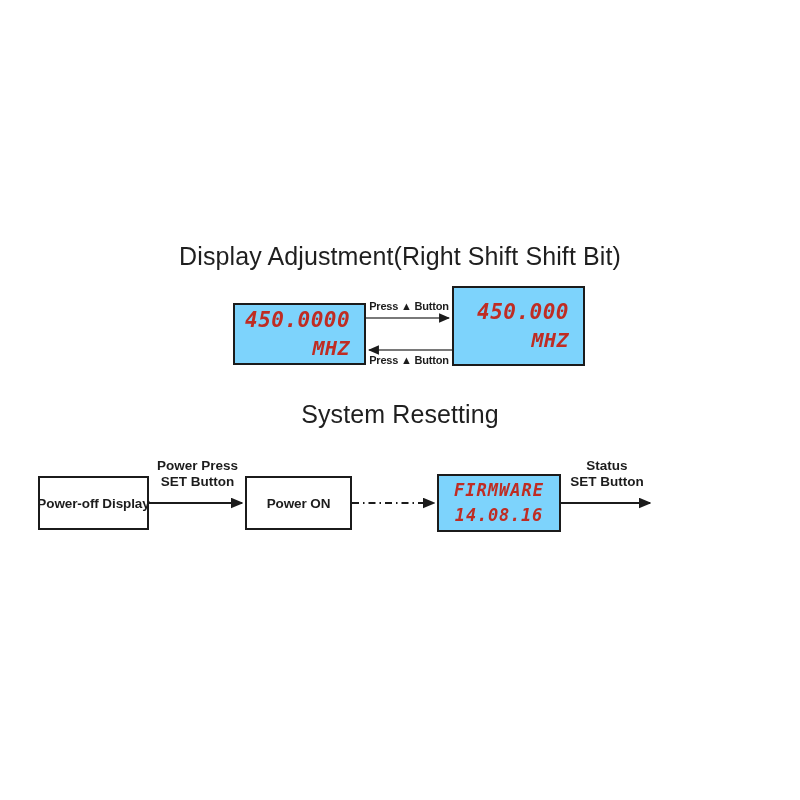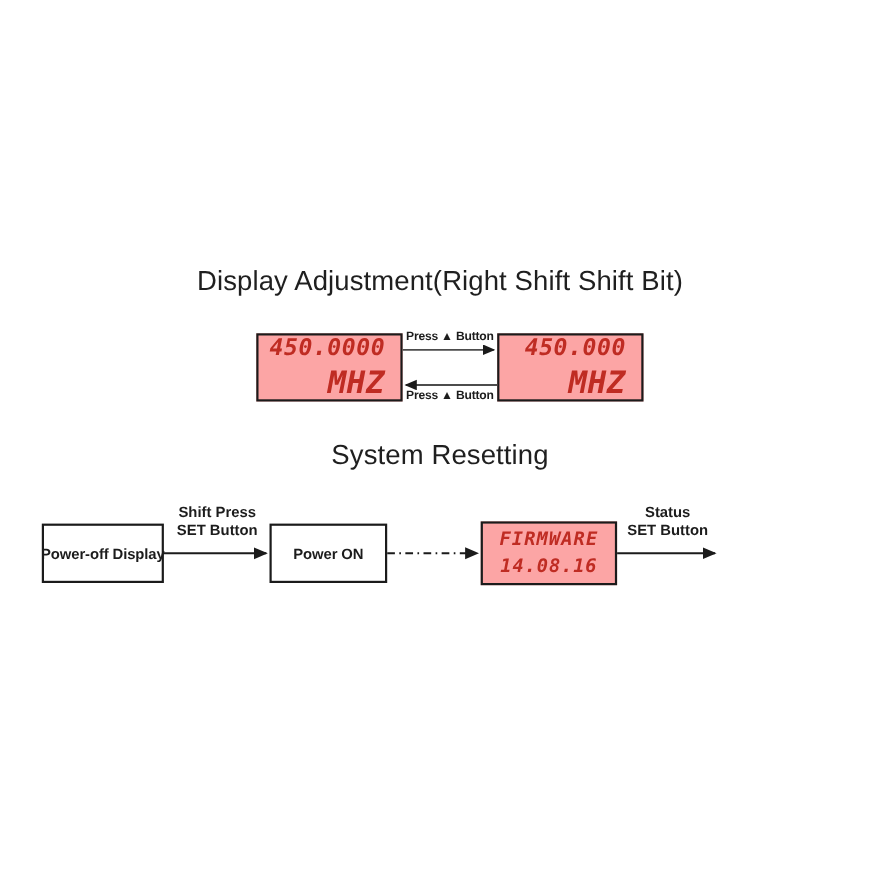--- a/index.html
+++ b/index.html
@@ -51,37 +51,37 @@
     color: #1c1c1c;
     letter-spacing: -0.1px;
     white-space: nowrap;
   }
 
   
   .lcd {
     position: absolute;
     box-sizing: border-box;
     border: 2.5px solid #1b1b1b;
-    background: #fca5a5;
+    background: #7dd3fc;
     display: flex;
     flex-direction: column;
     justify-content: center;
     padding: 3px 14px 3px 10px;
   }
   .lcd-line {
     font-family: "DejaVu Sans Mono", monospace;
     font-weight: 700;
     font-style: italic;
     color: #bf2c23;
     text-align: right;
     letter-spacing: 0.5px;
     line-height: 1.0;
   }
   .lcd-main  { font-size: 21px; }
-  .lcd-unit  { font-size: 28px; margin-top: 7px; }
+  .lcd-unit  { font-size: 20px; margin-top: 7px; }
 
   .lcd-fw .lcd-line { text-align: center; }
   .lcd-fw .lcd-main { font-size: 17px; letter-spacing: 1px; }
   .lcd-fw .lcd-unit { font-size: 17px; letter-spacing: 0.8px; margin-top: 8px; }
 
   
   .conn-label {
     position: absolute;
     font-size: 11px;
     font-weight: 700;
@@ -114,21 +114,21 @@
 
 <div class="canvas">
 
   <div class="section-title" id="title-display">Display Adjustment(Right Shift Shift Bit)</div>
 
   <div class="lcd" style="left:233px; top:303px; width:133px; height:62px;">
     <div class="lcd-line lcd-main">450.0000</div>
     <div class="lcd-line lcd-unit">MHZ</div>
   </div>
 
-  <div class="lcd" style="left:452px; top:303px; width:133px; height:62px;padding-left:12px;">
+  <div class="lcd" style="left:452px; top:286px; width:133px; height:80px;padding-left:12px;">
     <div class="lcd-line lcd-main">450.000</div>
     <div class="lcd-line lcd-unit">MHZ</div>
   </div>
 
   <div class="conn-label" style="left:366px; top:300px; width:86px;">Press ▲ Button</div>
 
   <div class="conn-label" style="left:366px; top:354px; width:86px;">Press ▲ Button</div>
 
   <div class="section-title" id="title-reset">System Resetting</div>
 
@@ -140,21 +140,21 @@
     <span class="box-label">Power ON</span>
   </div>
 
   <div class="lcd lcd-fw" style="left:437px; top:474px; width:124px; height:58px; padding:2px 8px;">
     <div class="lcd-line lcd-main">FIRMWARE</div>
     <div class="lcd-line lcd-unit">14.08.16</div>
   </div>
 
 
   <div class="flow-label" style="left:150px; top:458px; width:95px;">
-    <div>Shift Press</div>
+    <div>Power Press</div>
     <div>SET Button</div>
   </div>
 
   <div class="flow-label" style="left:561px; top:458px; width:92px;">
     <div>Status</div>
     <div>SET Button</div>
   </div>
 
   <svg class="wires" viewBox="0 0 800 800">
     <defs>

